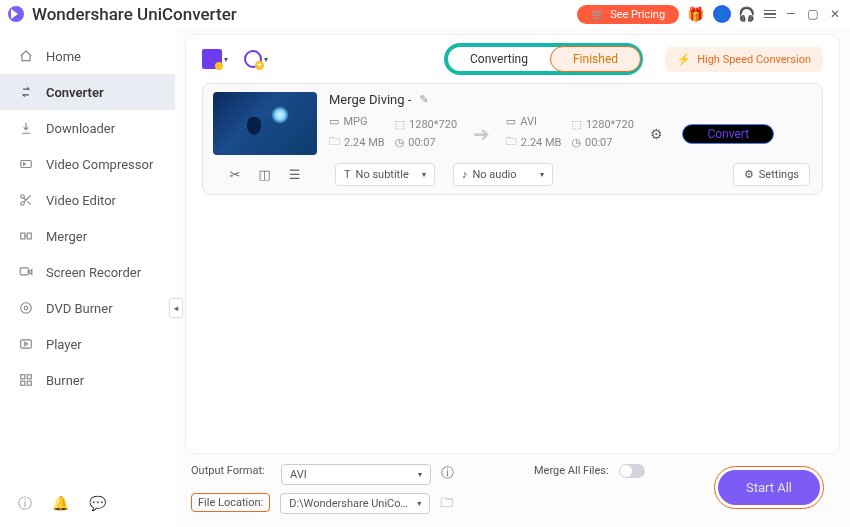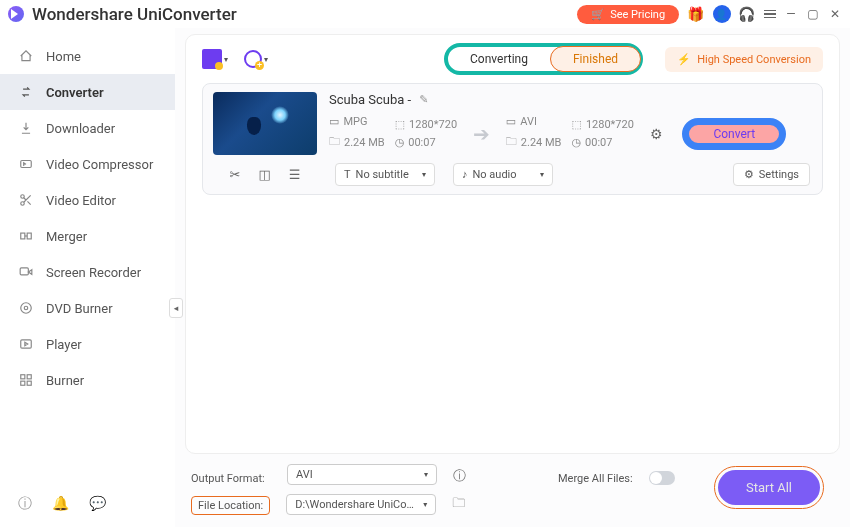--- a/index.html
+++ b/index.html
@@ -47,29 +47,29 @@
 .thumb::after{content:"";position:absolute;right:28px;top:14px;width:18px;height:18px;background:radial-gradient(circle,#e0f2ff 0%,#7dd3fc 40%,transparent 70%);border-radius:50%}
 .thumb::before{content:"";position:absolute;left:34px;bottom:20px;width:14px;height:18px;background:#06204a;border-radius:40% 40% 50% 50%}
 .card-body{flex:1;display:flex;flex-direction:column}
 .card-title{display:flex;align-items:center;gap:8px;font-size:13px;color:#333;margin-bottom:8px}
 .edit-ic{color:#999;font-size:11px}
 .meta-row{display:flex;align-items:center;gap:10px}
 .meta-col{display:flex;flex-direction:column;gap:5px;font-size:11px;color:#888}
 .meta-item{display:flex;align-items:center;gap:4px}
 .arrow{color:#c7cad0;font-size:20px;margin:0 6px}
 .gear{color:#666;margin-left:6px;font-size:14px}
-.convert-btn{align-self:center;background:#fca5a5;border:7px solid #3b82f6;color:#6d3cf0;border-radius:16px;padding:2px 24px;font-size:12px;cursor:pointer;margin-left:10px}
+.convert-btn{align-self:center;background:#000000;border:1px solid #3b82f6;color:#6d3cf0;border-radius:16px;padding:2px 24px;font-size:12px;cursor:pointer;margin-left:10px}
 .card-bottom{display:flex;align-items:center;gap:18px;margin-top:8px}
 .tool-icons{display:flex;gap:18px;width:104px;justify-content:center}
 .tool-icons span{color:#666;font-size:13px;cursor:pointer}
 .sel{border:1px solid #ddd;background:#fff;border-radius:4px;padding:4px 8px;font-size:11px;color:#555;display:flex;align-items:center;gap:6px;cursor:pointer;min-width:100px;justify-content:space-between}
 .sel.audio{min-width:100px}
 .settings-btn{margin-left:auto;border:1px solid #ddd;background:#fff;border-radius:4px;padding:4px 10px;font-size:11px;color:#555;display:flex;align-items:center;gap:5px;cursor:pointer}
 .footer{padding:10px 6px 8px 6px;display:flex;flex-direction:column;gap:8px;font-size:11px;color:#555}
-.footer-row{display:flex;align-items:flex-end;gap:16px}
+.footer-row{display:flex;align-items:flex-start;gap:10px}
 .f-label{width:80px;text-align:left}
 .f-label.hl{border:1.5px solid #e86b1f;border-radius:4px;padding:2px 6px;width:auto}
 .f-sel{border:1px solid #ccc;background:#fff;border-radius:4px;padding:3px 8px;font-size:11px;display:flex;align-items:center;justify-content:space-between;width:150px;cursor:pointer}
 .f-icon{color:#777;font-size:13px}
 .toggle{width:26px;height:14px;background:#d1d5db;border-radius:7px;position:relative;cursor:pointer}
 .toggle::after{content:"";position:absolute;left:1px;top:1px;width:12px;height:12px;background:#fff;border-radius:50%}
 .start-wrap{position:absolute;right:16px;bottom:14px;border:1.5px solid #e86b1f;border-radius:22px;padding:3px}
 .start-btn{background:#7c5cf5;color:#e5e5e5;border:none;border-radius:18px;padding:10px 28px;font-size:13px;cursor:pointer}
 .footer-area{position:relative}
 svg{width:14px;height:14px}
@@ -220,21 +220,21 @@
             <span>High Speed Conversion</span>
           </div>
         </div>
 
         <div class="content">
           <div class="card">
             <div class="card-top">
               <div class="thumb"></div>
               <div class="card-body">
                 <div class="card-title">
-                  <span>Scuba Scuba -</span>
+                  <span>Merge Diving -</span>
                   <span class="edit-ic">✎</span>
                 </div>
                 <div class="meta-row">
                   <div class="meta-col">
                     <div class="meta-item">
                         <span>▭</span>
                         <span>MPG</span>
                       </div>
                     <div class="meta-item">
                         <span>🗀</span>

